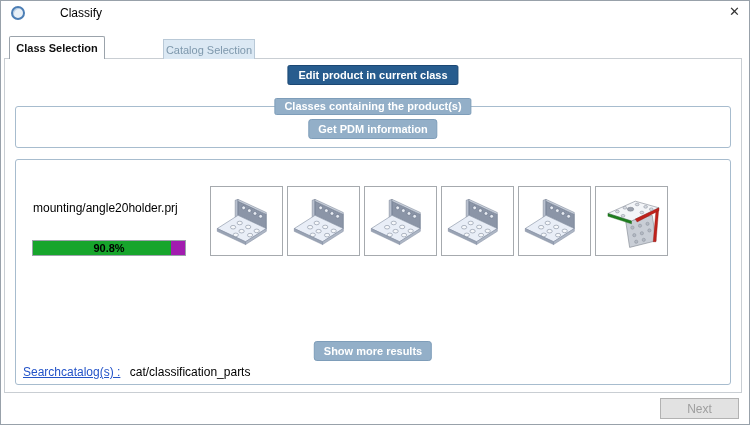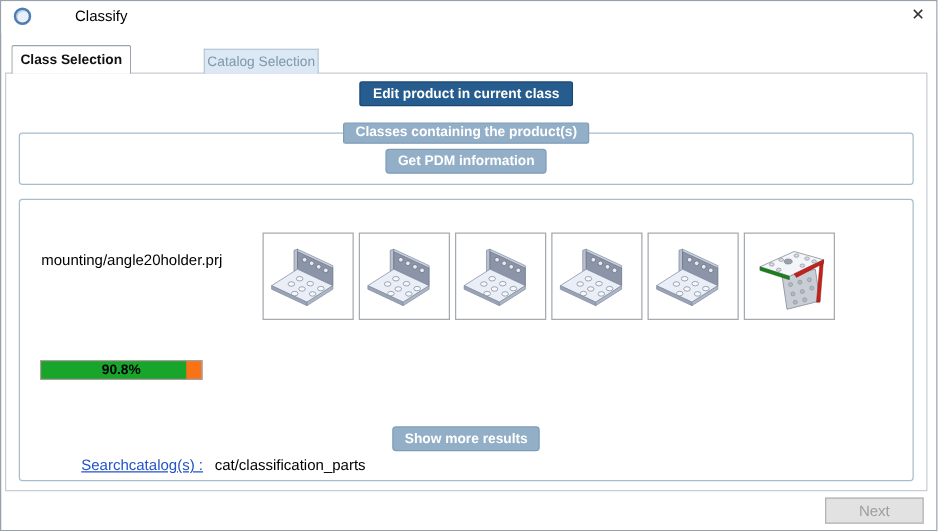--- a/index.html
+++ b/index.html
@@ -51,34 +51,34 @@
     color:#fff;font-weight:bold;font-size:11px;line-height:13px;padding:1px 9px;white-space:nowrap;
   }
   .btn-light{
     background:#93AFC8;border:1px solid #7E9DB9;border-radius:3px;
     color:#fff;font-weight:bold;font-size:11px;padding:3px 9px;white-space:nowrap;
   }
   .pdm{position:absolute;left:50%;transform:translateX(-50%);top:12px;}
   .show-more{position:absolute;left:50%;transform:translateX(-50%);top:181px;}
   .project{position:absolute;left:17px;top:41px;font-size:12px;color:#000;}
   .progress{
-    position:absolute;left:16px;top:80px;width:130px;height:16px;box-sizing:border-box;
-    border:1px solid #9CA3AA;background:#f97316;margin-top:48px;
+    position:absolute;left:16px;top:80px;width:154px;height:16px;box-sizing:border-box;
+    border:1px solid #9CA3AA;background:#a21caf;
   }
   .progress .fill{height:100%;background:#17A52C;width:0;}
   .progress .ptext{
     position:absolute;left:0;right:0;top:1px;text-align:center;
     font-size:11px;font-weight:bold;color:#000;
   }
   .thumbs{position:absolute;left:194px;top:26px;display:flex;gap:4px;}
   .thumb{
     width:73px;height:70px;box-sizing:border-box;border:1px solid #A6AAAE;background:#fff;
     display:flex;align-items:center;justify-content:center;cursor:pointer;
   }
-  .searchline{position:absolute;left:7px;top:205px;font-size:12px;white-space:nowrap;margin-left:42px;}
+  .searchline{position:absolute;left:7px;top:205px;font-size:12px;white-space:nowrap;}
   .searchline a{color:#2353C8;text-decoration:underline;cursor:pointer;}
   .searchline .val{color:#000;margin-left:6px;}
   .next-btn{
     position:absolute;right:10px;bottom:5px;width:79px;height:21px;
     background:#E2E2E2;border:1px solid #B2B2B2;color:#9E9E9E;font-size:12px;
   }
 </style>
 </head>
 <body>
 

